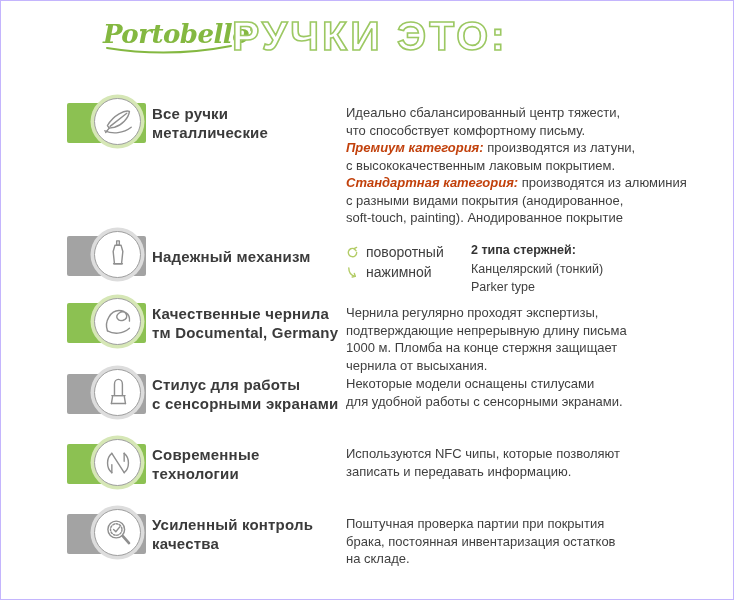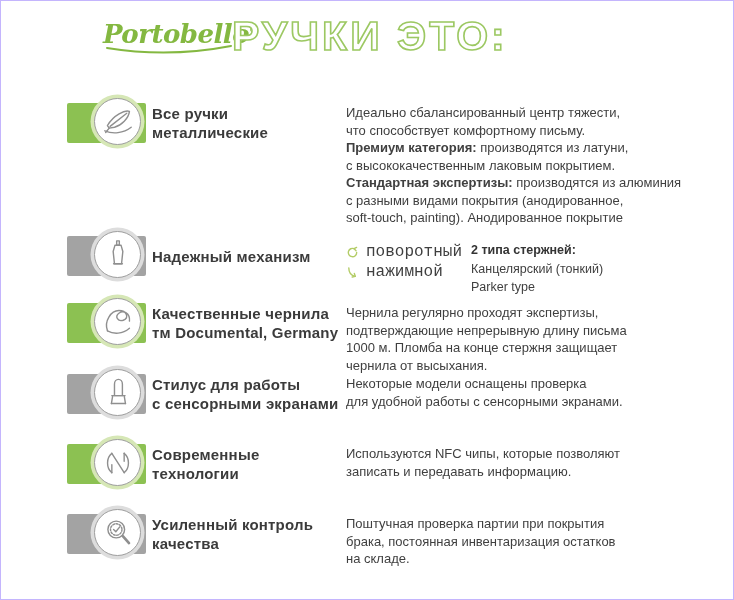--- a/index.html
+++ b/index.html
@@ -40,24 +40,24 @@
   .circle svg{display:block;}
   .label{
     position:absolute;left:151px;top:0;height:40px;display:flex;flex-direction:column;
     justify-content:center;font-size:15px;font-weight:700;line-height:19px;
     color:#3b3b3b;letter-spacing:0.2px;white-space:nowrap;
   }
   .desc{
     position:absolute;left:345px;top:1px;font-size:13px;line-height:17.5px;
     color:#3f3f3f;white-space:nowrap;
   }
-  .desc b{font-weight:700;color:#404040;}
+  .desc b{font-weight:700;color:#c2410c;font-style:italic;}
   
   .mech{position:absolute;left:345px;top:6px;}
-  .mech-item{display:flex;align-items:center;gap:7px;height:20px;font-size:16px;color:#3f3f3f;font-family:Liberation Mono, monospace;}
+  .mech-item{display:flex;align-items:center;gap:7px;height:20px;font-size:14px;color:#3f3f3f;}
   .mech-item svg{flex:0 0 auto;}
   .rods{position:absolute;left:470px;top:5px;font-size:12.5px;line-height:18.5px;color:#3f3f3f;white-space:nowrap;}
   .rods .rods-title{font-weight:700;color:#343434;}
 </style>
 </head>
 <body>
 
 <div class="page">
 
   <div class="logo">
@@ -82,21 +82,21 @@
         </div>
         <div class="label">
           <span>Все ручки</span>
           <span>металлические</span>
         </div>
         <div class="desc">
           <div class="dline"><span>Идеально сбалансированный центр тяжести,</span></div>
           <div class="dline"><span>что способствует комфортному письму.</span></div>
           <div class="dline"><b>Премиум категория:</b><span> производятся из латуни,</span></div>
           <div class="dline"><span>с высококачественным лаковым покрытием.</span></div>
-          <div class="dline"><b>Стандартная экспертизы:</b><span> производятся из алюминия</span></div>
+          <div class="dline"><b>Стандартная категория:</b><span> производятся из алюминия</span></div>
           <div class="dline"><span>с разными видами покрытия (анодированное,</span></div>
           <div class="dline"><span>soft-touch, painting). Анодированное покрытие</span></div>
         </div>
       </div>
       <div class="row row-2">
         <div class="bar gray"></div>
         <div class="circle gray">
           <svg width="44" height="44" viewBox="0 0 50 50" fill="none" stroke="#8f8f8f" stroke-width="1.6" stroke-linecap="round" stroke-linejoin="round">
             <path d="M23.5 9 h3 v5 h-3 z"></path>
             <path d="M21.5 14 h7 l2 7 -1.5 14 h-8 L19.5 21 Z"></path>
@@ -157,21 +157,21 @@
             <path d="M18 28 h15"></path>
             <path d="M19 28 l-1.5 9 M32 28 l1.5 9"></path>
             <path d="M17.5 37 h16"></path>
           </svg>
         </div>
         <div class="label">
           <span>Стилус для работы</span>
           <span>с сенсорными экранами</span>
         </div>
         <div class="desc">
-          <div class="dline"><span>Некоторые модели оснащены проверка</span></div>
+          <div class="dline"><span>Некоторые модели оснащены стилусами</span></div>
           <div class="dline"><span>для удобной работы с сенсорными экранами.</span></div>
         </div>
       </div>
       <div class="row row-5">
         <div class="bar green"></div>
         <div class="circle green">
           <svg width="44" height="44" viewBox="0 0 50 50" fill="none" stroke="#8f8f8f" stroke-width="1.6" stroke-linecap="round" stroke-linejoin="round">
             <path d="M18 14 C11.5 19 11.5 31 18 36"></path>
             <path d="M32 36 C38.5 31 38.5 19 32 14"></path>
             <path d="M18 14 L32 36"></path>

